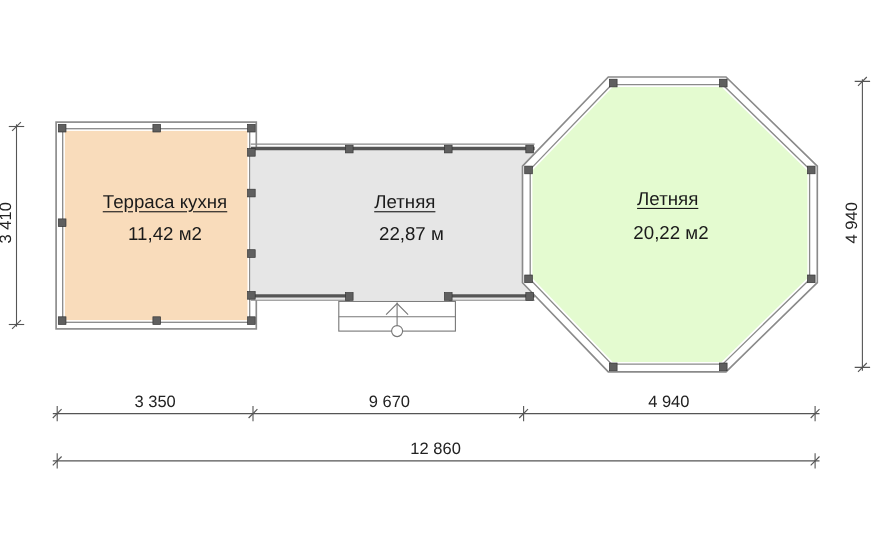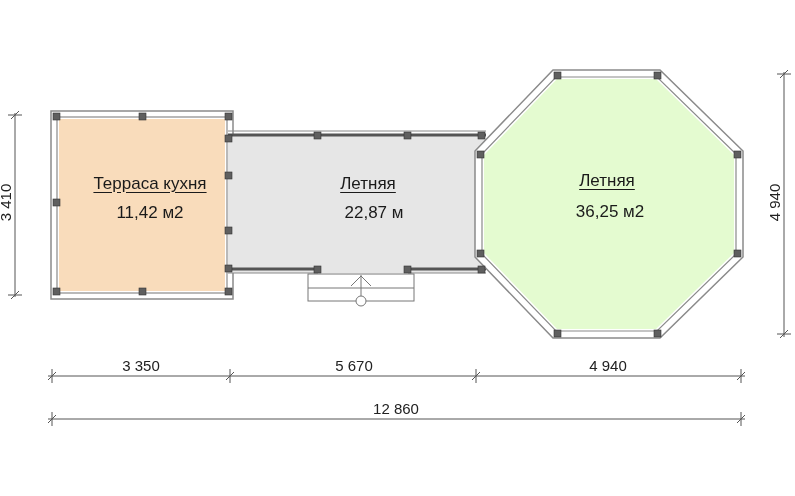--- a/index.html
+++ b/index.html
@@ -110,21 +110,21 @@
 </svg>
 </div>
 
 <div class="lbl room-name" style="left:150px; top:174px;">Терраса кухня</div>
 <div class="lbl room-area" style="left:150px; top:203px;">11,42 м2</div>
 
 <div class="lbl room-name" style="left:368px; top:174px;">Летняя</div>
 <div class="lbl room-area" style="left:374px; top:203px;">22,87 м</div>
 
 <div class="lbl room-name" style="left:607px; top:171px;">Летняя</div>
-<div class="lbl room-area" style="left:610px; top:202px;">36,25 м2</div>
+<div class="lbl room-area" style="left:610px; top:202px;">20,22 м2</div>
 
 <div class="lbl dim" style="left:141px; top:357px;">3 350</div>
-<div class="lbl dim" style="left:354px; top:357px;">5 670</div>
+<div class="lbl dim" style="left:354px; top:357px;">9 670</div>
 <div class="lbl dim" style="left:608px; top:357px;">4 940</div>
 <div class="lbl dim" style="left:396px; top:400px;">12 860</div>
 
 <div class="lbl dim-v" style="left:-13px; top:194px; transform:rotate(-90deg);">3 410</div>
 <div class="lbl dim-v" style="left:756px; top:194px; transform:rotate(-90deg);">4 940</div>
 
 </body></html>

